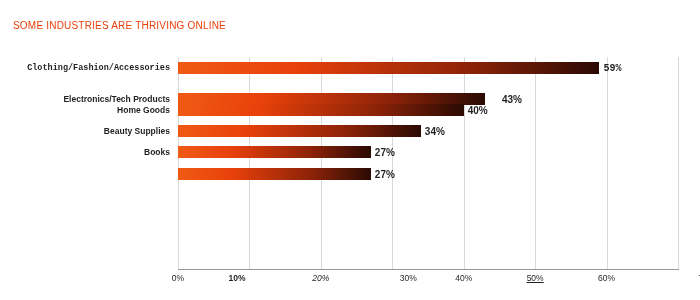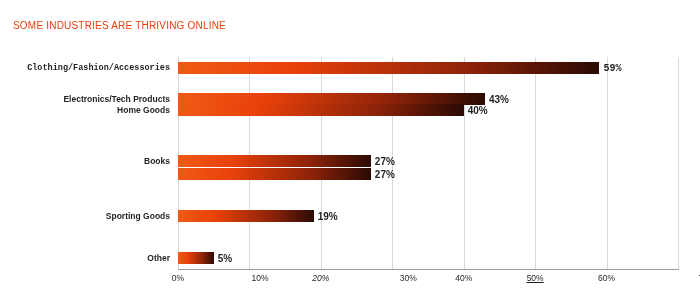--- a/index.html
+++ b/index.html
@@ -114,51 +114,46 @@
       <div class="grid-line" style="left: 428.571px;"></div>
       <div class="grid-line" style="left: 500px;"></div>
       <div class="row" style="top: 0px; height: 21.2px; font-family: Liberation Mono, monospace;">
         <div class="cat-label">Clothing/Fashion/Accessories</div>
         <div class="bar" style="width: 421.429px;"></div>
         <div class="bar-value" style="left: 421.429px;">59%</div>
       </div>
       <div class="row" style="top: 21.2px; height: 21.2px; margin-top: 10px;">
         <div class="cat-label">Electronics/Tech Products</div>
         <div class="bar" style="width: 307.143px;"></div>
-        <div class="bar-value" style="left: 307px; text-align: right;">43%</div>
+        <div class="bar-value" style="left: 320px; text-align: right;">43%</div>
       </div>
       <div class="row" style="top: 42.4px; height: 21.2px;">
         <div class="cat-label">Home Goods</div>
         <div class="bar" style="width: 285.714px;"></div>
         <div class="bar-value" style="left: 285.714px;">40%</div>
       </div>
-      <div class="row" style="top: 84.8px; height: 21.2px; margin-top: 9px;">
+      <div class="row" style="top: 63.6px; height: 21.2px;">
+        <div class="cat-label">Beauty Supplies</div>
+        <div class="bar" style="width: 242.857px;"></div>
+        <div class="bar-value" style="left: 242.857px;">34%</div>
+      </div>
+      <div class="row" style="top: 84.8px; height: 21.2px;">
         <div class="cat-label">Books</div>
         <div class="bar" style="width: 192.857px;"></div>
         <div class="bar-value" style="left: 192.857px;">27%</div>
       </div>
       <div class="row" style="top: 106px; height: 21.2px;">
         <div class="bar" style="width: 192.857px;"></div>
         <div class="bar-value" style="left: 192.857px;">27%</div>
       </div>
-      <div class="row" style="top: 148.4px; height: 21.2px;">
-        <div class="cat-label">Sporting Goods</div>
-        <div class="bar" style="width: 135.714px;"></div>
-        <div class="bar-value" style="left: 135.714px;">19%</div>
-      </div>
-      <div class="row" style="top: 190.8px; height: 21.2px;">
-        <div class="cat-label">Other</div>
-        <div class="bar" style="width: 35.7143px;"></div>
-        <div class="bar-value" style="left: 35.7143px;">5%</div>
-      </div>
     </div>
 
   <div id="axis-line"></div>
 
 <div class="x-tick" style="left: 178px;">0%</div>
-    <div class="x-tick" style="left: 260px;">10%</div>
+    <div class="x-tick" style="left: 237px; font-weight: bold;">10%</div>
     <div class="x-tick" style="left: 320.857px; font-style: italic;">20%</div>
     <div class="x-tick" style="left: 392.286px; margin-left: 16px;">30%</div>
     <div class="x-tick" style="left: 463.714px;">40%</div>
     <div class="x-tick" style="left: 535.143px; text-decoration: underline;">50%</div>
     <div class="x-tick" style="left: 606.571px;">60%</div>
     <div class="x-tick" style="left: 707px;">70%</div>
   </div>
 
 </body></html>

